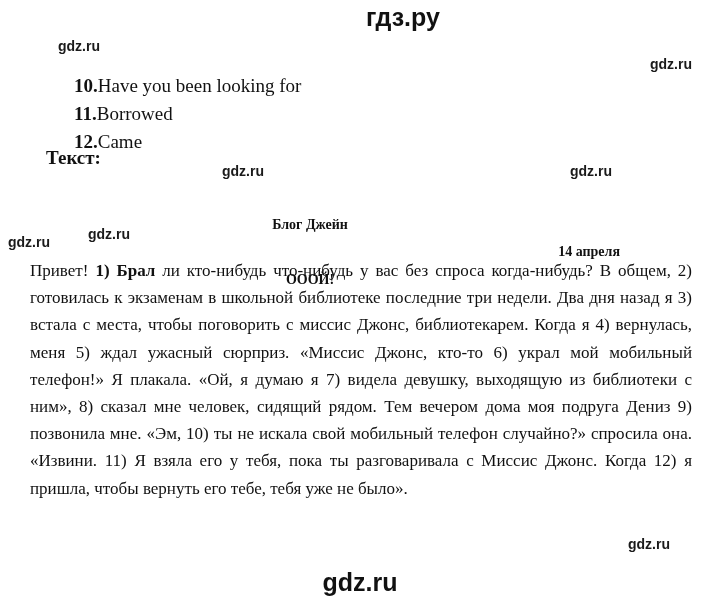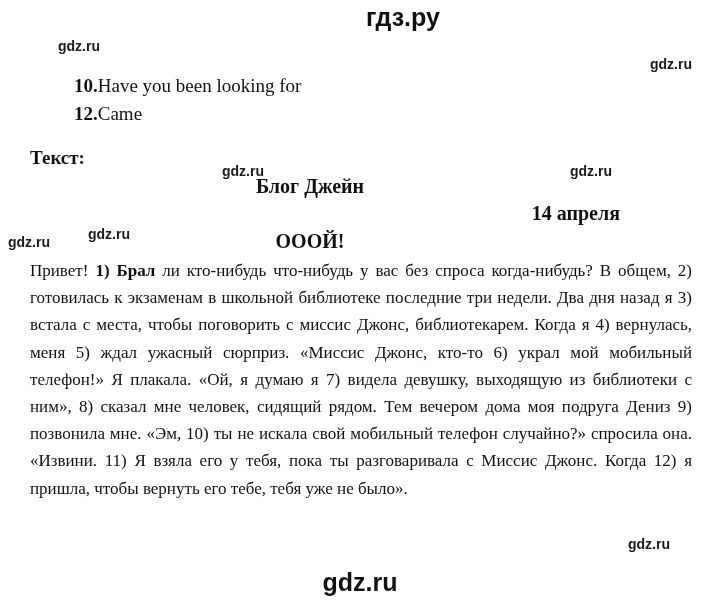--- a/index.html
+++ b/index.html
@@ -57,36 +57,37 @@
       list-style: none;
       font-family: "Liberation Serif", serif;
       font-size: 19px;
       line-height: 28px;
     }
     .answer-list li .num {
       font-weight: bold;
     }
     .section-label {
       position: absolute;
-      left: 30px;
+      left: 46px;
       top: 146px;
       font-family: "Liberation Serif", serif;
       font-weight: bold;
       font-size: 19px;
       line-height: 24px;
     }
     .blog-heading {
       position: absolute;
       left: 0;
       width: 620px;
       text-align: center;
       font-family: "Liberation Serif", serif;
       font-weight: bold;
-      font-size: 20px;
+      font-size: 14px;
       line-height: 24px;
+      margin-top: 39px;
     }
     .blog-body {
       position: absolute;
       left: 30px;
       top: 257px;
       width: 662px;
       margin: 0;
       font-family: "Liberation Serif", serif;
       font-size: 17px;
       line-height: 27.2px;
@@ -107,20 +108,23 @@
 <div class="watermark" style="left:570px; top:163px;">gdz.ru</div>
 <div class="watermark" style="left:88px; top:226px;">gdz.ru</div>
 <div class="watermark" style="left:8px; top:234px;">gdz.ru</div>
 <div class="watermark" style="left:628px; top:536px;">gdz.ru</div>
 
 <ul class="answer-list">
   <li>
     <span class="num">10.</span><span>Have you been looking for</span>
   </li>
   <li>
+    <span class="num">11.</span><span>Borrowed</span>
+  </li>
+  <li>
     <span class="num">12.</span><span>Came</span>
   </li>
 </ul>
 
 <div class="section-label">Текст:</div>
 
 <div class="blog-heading" style="top:174px;">Блог Джейн</div>
 <div class="blog-heading" style="top:201px;text-align:right;">14 апреля</div>
 <div class="blog-heading" style="top:229px;">ОООЙ!</div>
 

